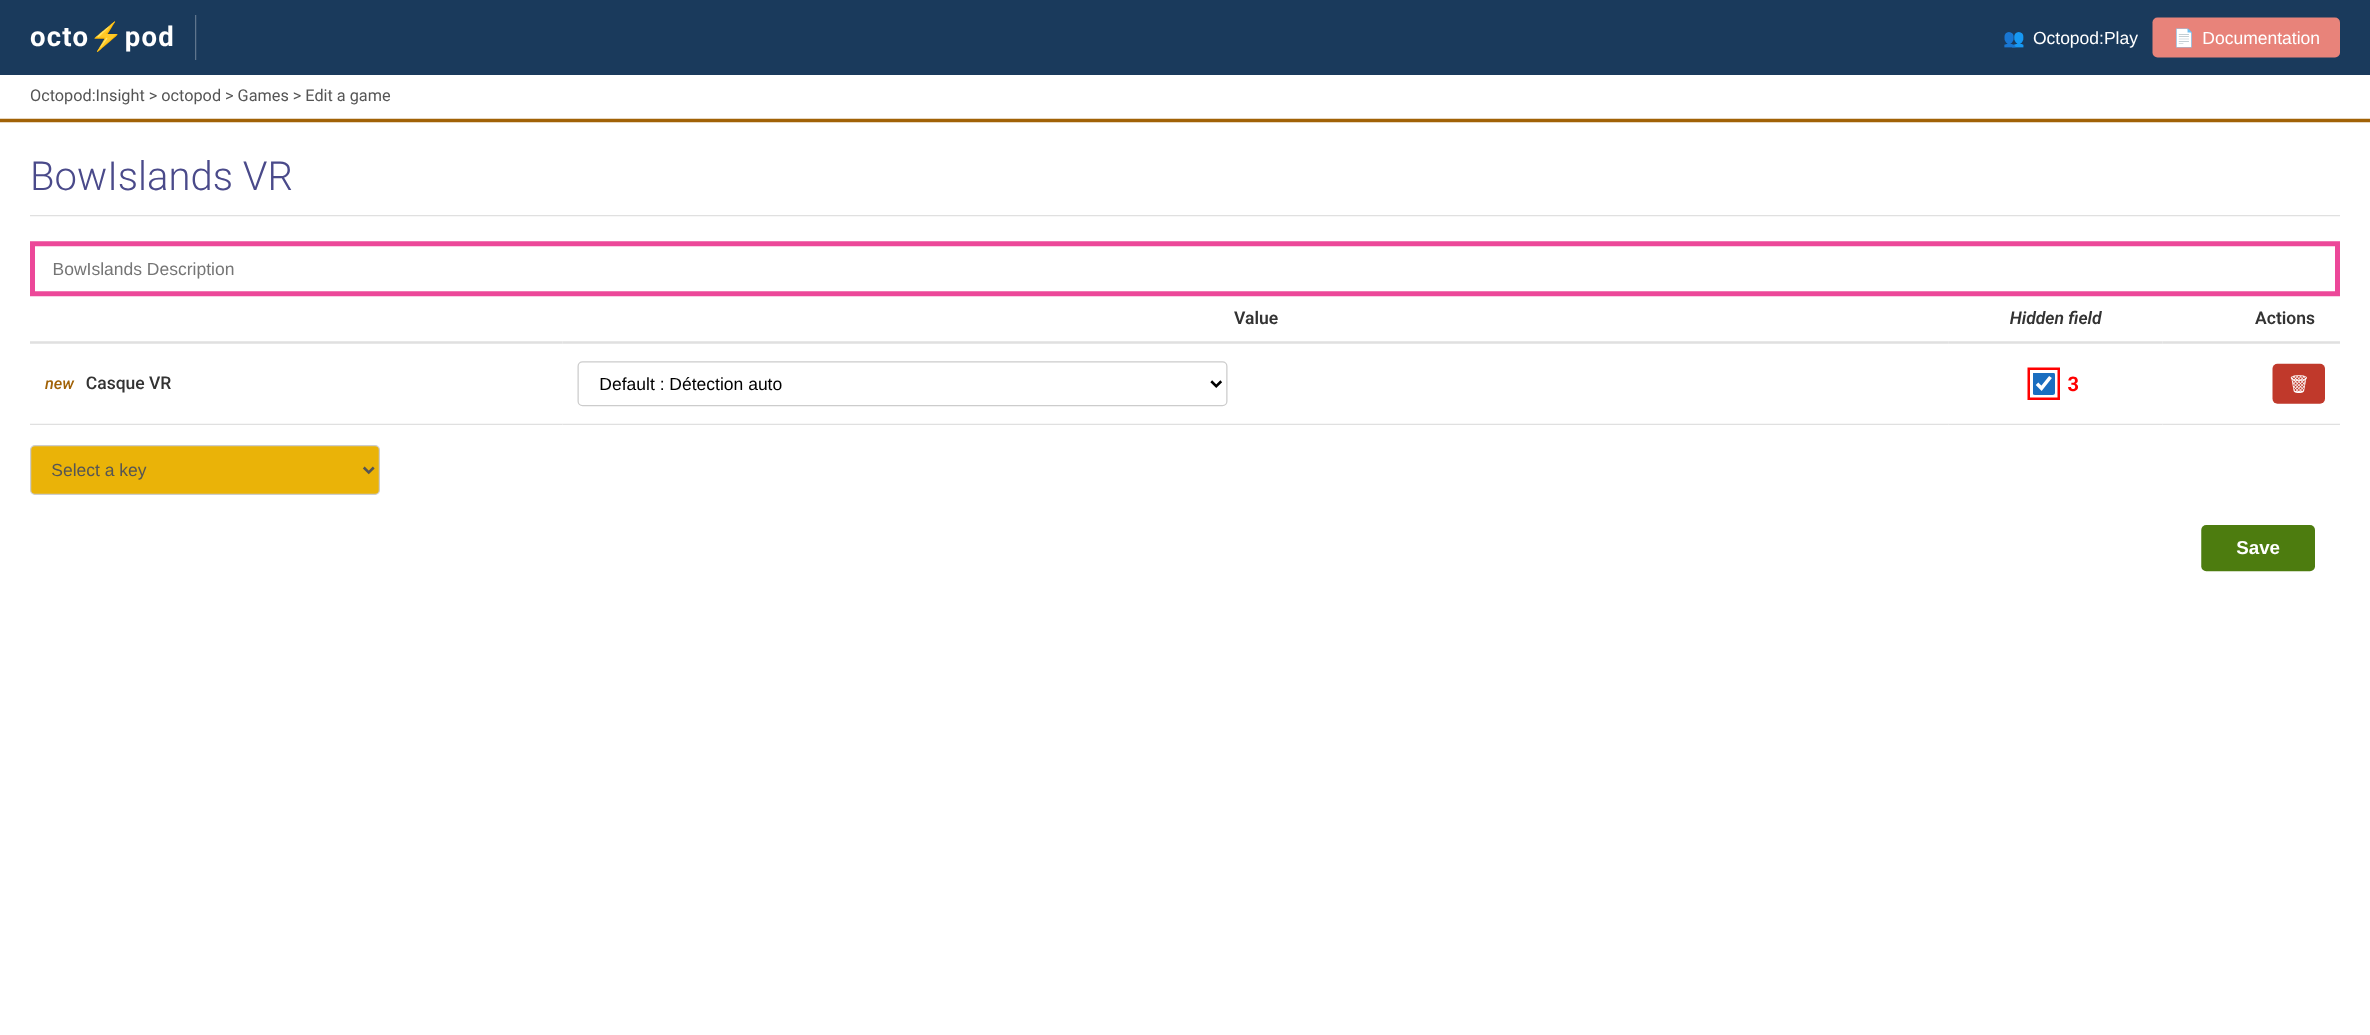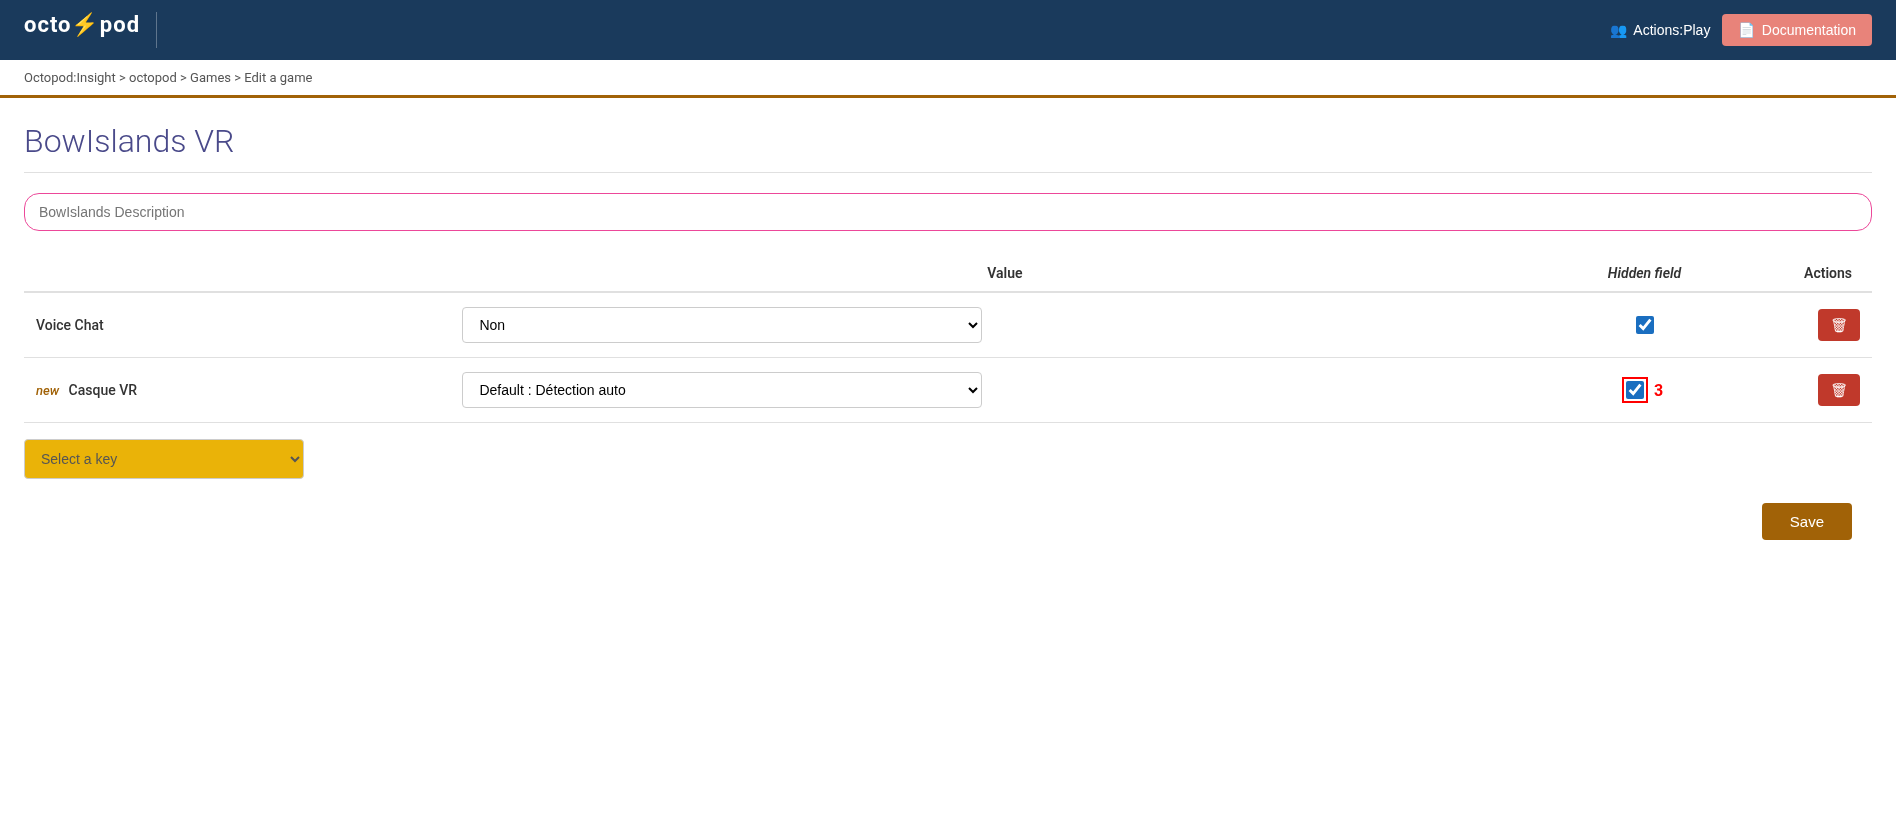--- a/index.html
+++ b/index.html
@@ -9,21 +9,21 @@
     .header {
       background: #1a3a5c;
       display: flex;
       align-items: center;
       padding: 0 24px;
       height: 60px;
       justify-content: space-between;
     }
     .header-left {
       display: flex;
-      align-items: flex-start;
+      align-items: center;
       gap: 16px;
     }
     .logo-text {
       color: white;
       font-size: 22px;
       font-weight: bold;
       letter-spacing: 1px;
     }
     .header-divider {
       width: 1px;
@@ -83,26 +83,25 @@
     }
 
     .title-divider {
       border: none;
       border-top: 1px solid #e0e0e0;
       margin-bottom: 20px;
     }
 
     .description-input {
       width: 100%;
-      border: 1px solid #ec4899;
-      border-radius: 15px;
+      border: 4px solid #ec4899;
+      border-radius: 0;
       padding: 10px 14px;
       font-size: 14px;
       color: #333;
-      margin-bottom: 24px;
       outline: none;
     }
 
     .section-title {
       font-size: 26px;
       color: #4a4a8a;
       font-weight: 400;
       margin-bottom: 20px;
     }
 
@@ -229,49 +228,49 @@
     }
 
     
     .footer-row {
       display: flex;
       justify-content: flex-end;
       padding: 24px 20px 0 0;
     }
 
     .save-btn {
-      background: #a16207;
+      background: #4d7c0f;
       color: white;
       border: none;
       padding: 10px 28px;
       border-radius: 4px;
       font-size: 15px;
       cursor: pointer;
-      font-weight: 400;
+      font-weight: 700;
     }
 
     .hidden-field-wrapper {
       display: flex;
       align-items: center;
       justify-content: center;
       gap: 4px;
     }
   </style>
 </head>
 <body>
 
 <header class="header">
   <div class="header-left">
     <div class="logo-text">octo⚡pod</div>
     <div class="header-divider"></div>
   </div>
   <div class="header-right">
     <button class="octopod-play-btn">
       <span>👥</span>
-      <span>Actions:Play</span>
+      <span>Octopod:Play</span>
     </button>
     <button class="doc-btn">
       <span>📄</span>
       <span>Documentation</span>
     </button>
   </div>
 </header>
 
 <div class="breadcrumb">
   <span>Octopod:Insight &gt; octopod &gt; Games &gt; Edit a game</span>
@@ -290,37 +289,20 @@
     <thead>
       <tr>
         <th></th>
         <th class="col-value">Value</th>
         <th class="col-hidden">Hidden field</th>
         <th class="col-actions">Actions</th>
       </tr>
     </thead>
     <tbody>
 
-      <tr>
-        <td class="col-name">Voice Chat</td>
-        <td class="col-value">
-          <select class="select-value">
-            <option>Non</option>
-            <option>Oui</option>
-          </select>
-        </td>
-        <td class="col-hidden">
-          <div class="hidden-field-wrapper">
-            <input type="checkbox" class="checkbox-plain" checked="" style="">
-          </div>
-        </td>
-        <td class="col-actions">
-          <button class="delete-btn">🗑</button>
-        </td>
-      </tr>
 
       <tr>
         <td class="col-name">
           <span class="new-badge">new</span>
           Casque VR
         </td>
         <td class="col-value">
           <select class="select-value">
             <option>Default : Détection auto</option>
           </select>

